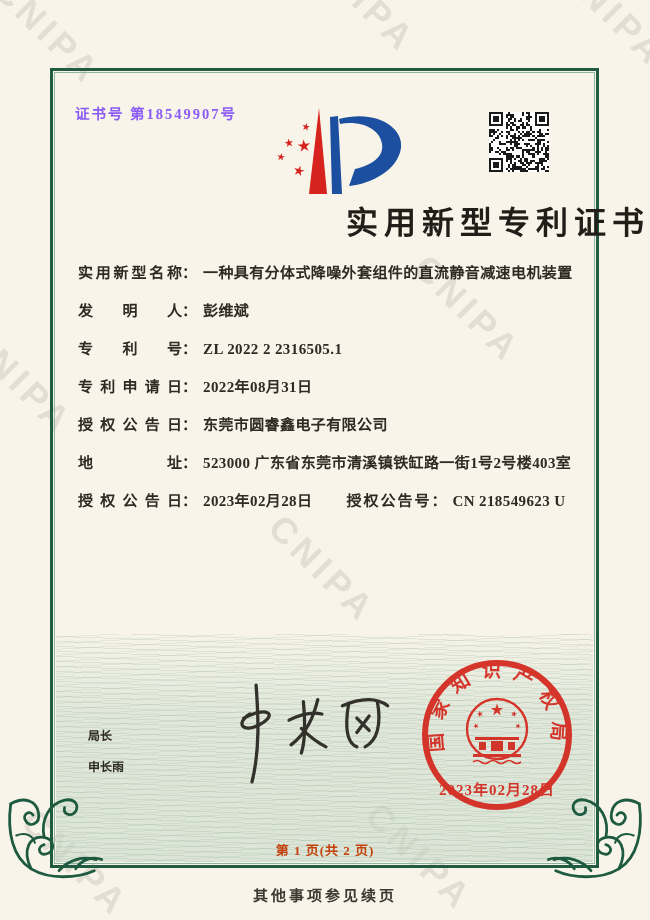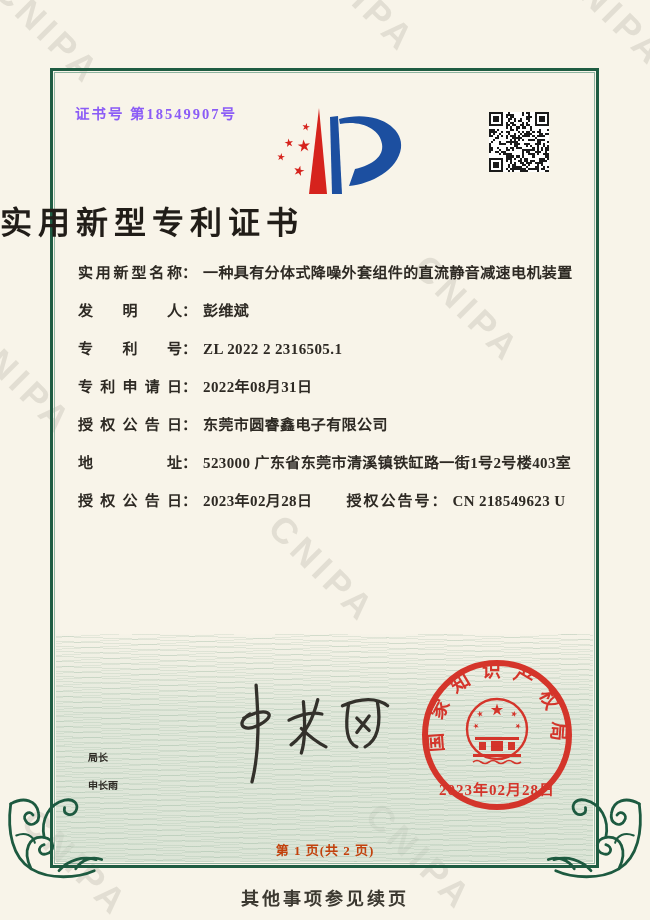--- a/index.html
+++ b/index.html
@@ -23,47 +23,47 @@
       repeating-linear-gradient(2deg,  rgba(104,150,120,0.15) 0 1px, rgba(0,0,0,0) 1px 5px),
       repeating-linear-gradient(-3deg, rgba(104,150,120,0.12) 0 1px, rgba(0,0,0,0) 1px 6px),
       linear-gradient(180deg, rgba(214,226,213,0.05), rgba(206,221,206,0.55) 35%, rgba(201,218,202,0.6)); }
 
   .cert-no { position:absolute; left:75px; top:102px; font-size:14.5px; letter-spacing:2px;
              color:#8b5cf6; font-weight:600; z-index:2; }
 
   .logo { position:absolute; left:263px; top:105px; width:150px; height:92px; z-index:2; }
   .qr   { position:absolute; left:489px; top:112px; width:60px; height:60px; z-index:2; background:#fff; }
 
-  .title { position:absolute; left:0; right:0; top:197px; text-align:left;
+  .title { position:absolute; left:0; right:0; top:197px; text-align:right;
            font-size:32px; font-weight:bold; letter-spacing:6px; color:#211d18; z-index:2; }
 
   .rows { position:absolute; left:78px; top:262px; right:50px; z-index:2; }
   .row  { white-space:nowrap; margin-bottom:16px; font-size:15px; line-height:22px;
           font-weight:600; color:#2e2a24; }
   .lbl  { display:inline-block; width:104px; text-align:justify; text-align-last:justify; vertical-align:top; }
   .colon{ display:inline-block; margin-right:6px; }
   .val  { letter-spacing:0.4px; }
   .pair2{ margin-left:34px; }
   .lbl2 { letter-spacing:2px; }
 
   .bodytext { position:absolute; left:82px; right:56px; top:530px; z-index:2; }
   .bodytext p { font-size:13.8px; line-height:26px; text-indent:2.2em; text-align:justify;
                 font-style:italic; font-weight:600; color:#332f27; margin-bottom:7px; }
 
-  .director { position:absolute; left:88px; top:726px; z-index:2; font-size:10px;
-              font-weight:600; color:#2e2b25;margin-top:23px; }
+  .director { position:absolute; left:88px; top:726px; z-index:2; font-size:12px;
+              font-weight:600; color:#2e2b25; }
   .director .name { margin-top:13px; }
 
   .signature { position:absolute; left:215px; top:678px; width:185px; height:110px; z-index:2; }
   .seal      { position:absolute; left:417px; top:657px; width:160px; height:160px; z-index:3;
                opacity:0.93; }
 
   .pageno { position:absolute; left:0; right:0; top:840px; text-align:center; font-size:13px;
             letter-spacing:1px; color:#c2410c; z-index:2; font-weight:600; }
-  .footnote { position:absolute; left:0; right:0; top:884px; text-align:center; font-size:18px;
+  .footnote { position:absolute; left:0; right:0; top:884px; text-align:center; font-size:15px;
               letter-spacing:3px; color:#3c3931; z-index:2; font-weight:600; }
 
   .flourish { position:absolute; width:112px; height:104px; z-index:3; }
   .flourish.left  { left:3px;  top:776px; }
   .flourish.right { right:3px; top:776px; transform:scaleX(-1); }
 </style>
 </head>
 <body>
 
 <div class="page">

